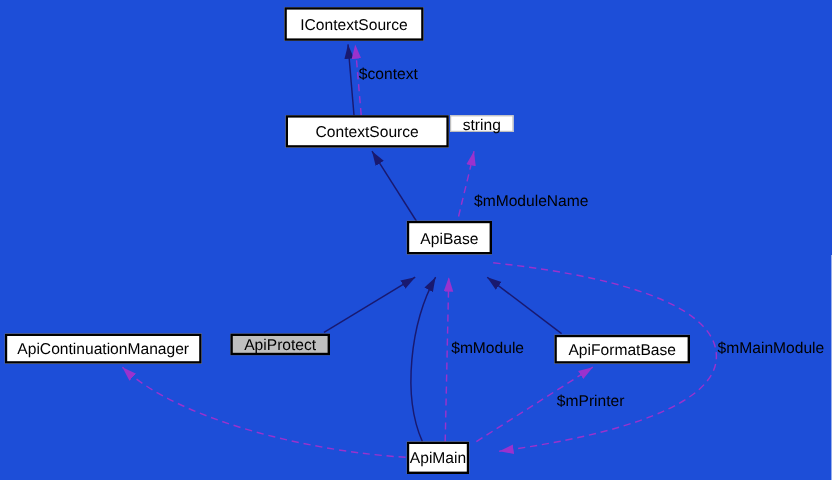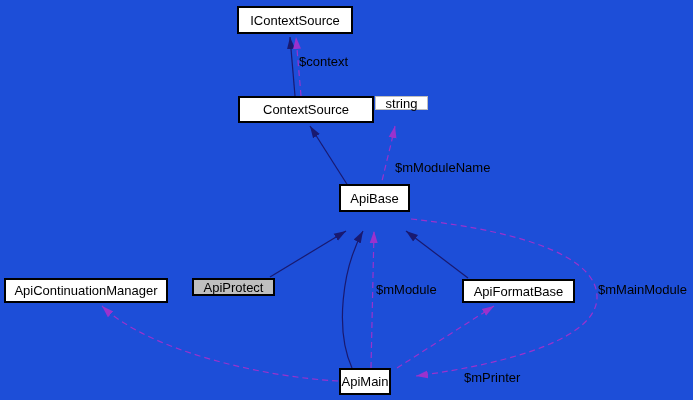--- a/index.html
+++ b/index.html
@@ -36,21 +36,21 @@
   #n-apicontinuationmanager{left:4px;top:278px;width:164px;height:25px;}
   #n-apiprotect{left:192px;top:278px;width:83px;height:18px;}
   #n-apiformatbase{left:462px;top:279px;width:113px;height:24px;}
   #n-apimain{left:339px;top:368px;width:52px;height:27px;}
   
   #l-context{left:299px;top:55px;}
   #l-mmoduleprefix{left:395px;top:147px;}
   #l-mmodulename{left:395px;top:161px;}
   #l-mmodule{left:376px;top:283px;}
   #l-mmainmodule{left:598px;top:283px;}
-  #l-mprinter{left:464px;top:327px;margin-top:44px;}
+  #l-mprinter{left:464px;top:327px;}
   #l-mcontinuationmanager{left:152px;top:326px;}
 </style>
 </head>
 <body>
 
 <div class="canvas">
 
   <svg class="edges" viewBox="0 0 693 400">
     <defs>
       <marker id="ah-inh" markerUnits="userSpaceOnUse" viewBox="0 0 12 10" refX="12" refY="5" markerWidth="12" markerHeight="10" orient="auto">

